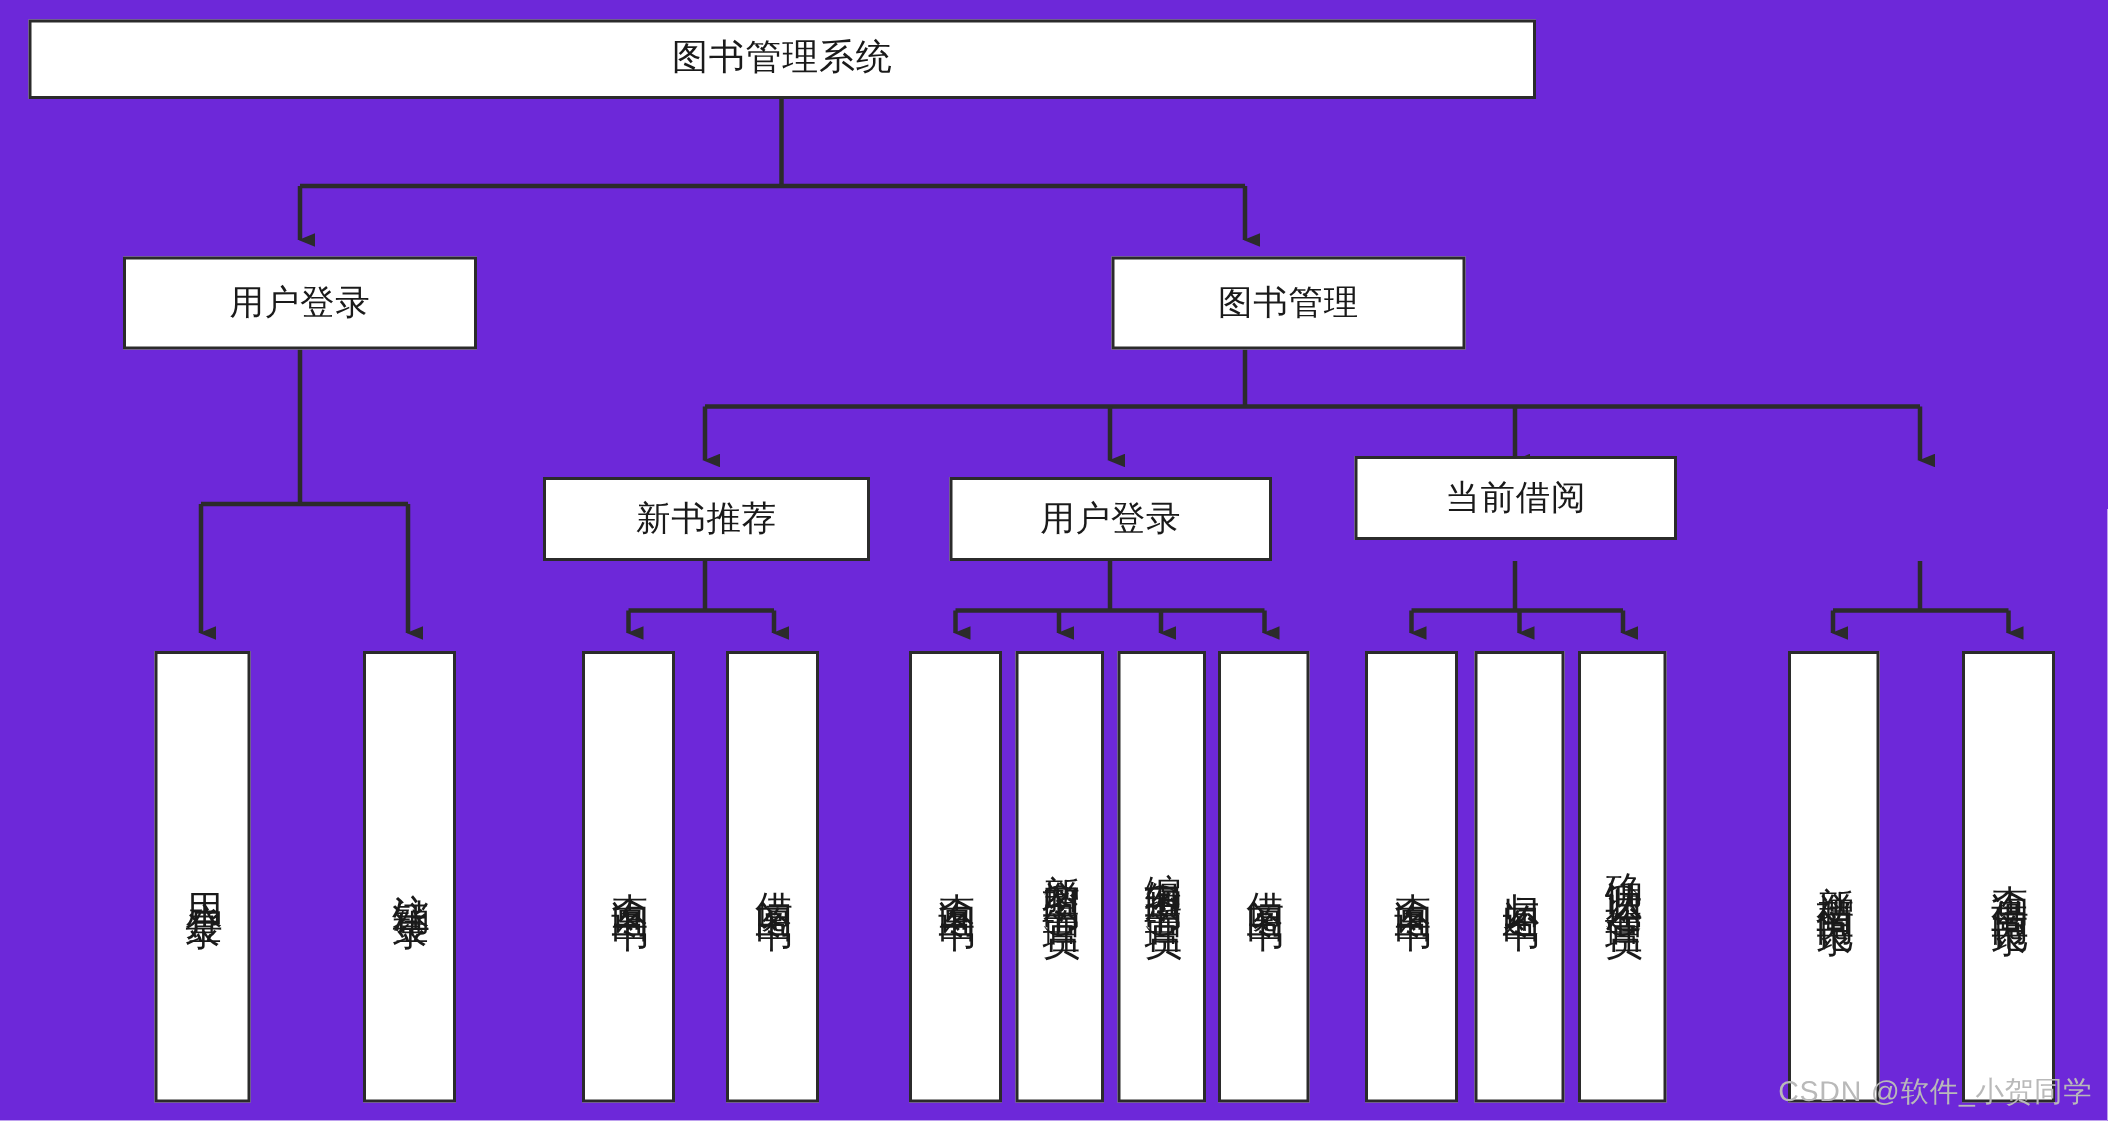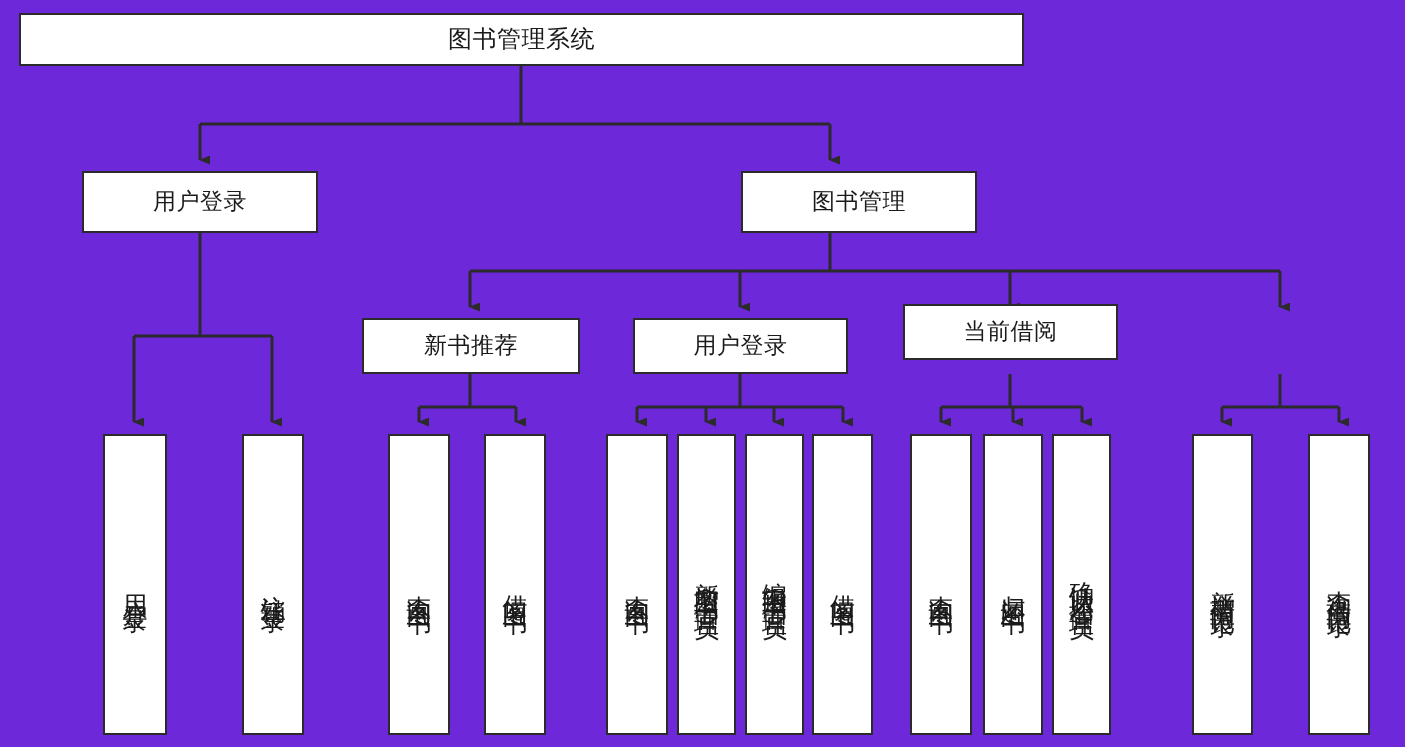--- a/index.html
+++ b/index.html
@@ -204,14 +204,15 @@
     <span class="node-label">确认归还（管理员）</span>
   </div>
 
   <div class="node vert" style="left:1192px; top:434px; width:61px; height:301px;">
     <span class="node-label">新增借阅记录</span>
   </div>
   <div class="node vert" style="left:1308px; top:434px; width:62px; height:301px;">
     <span class="node-label">查询借阅记录</span>
   </div>
 
+  <div id="watermark">CSDN @软件_小贺同学</div>
 
 </div>
 
 </body></html>

